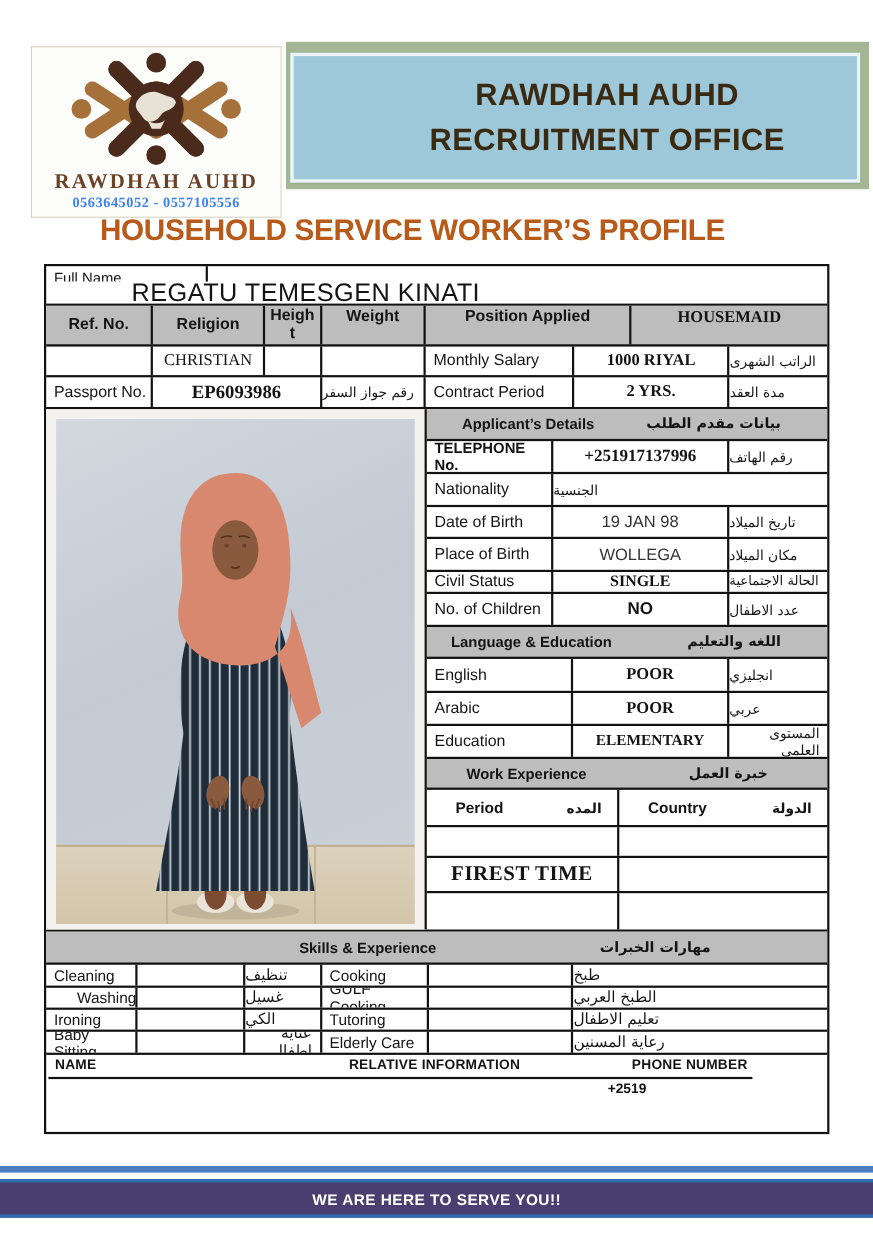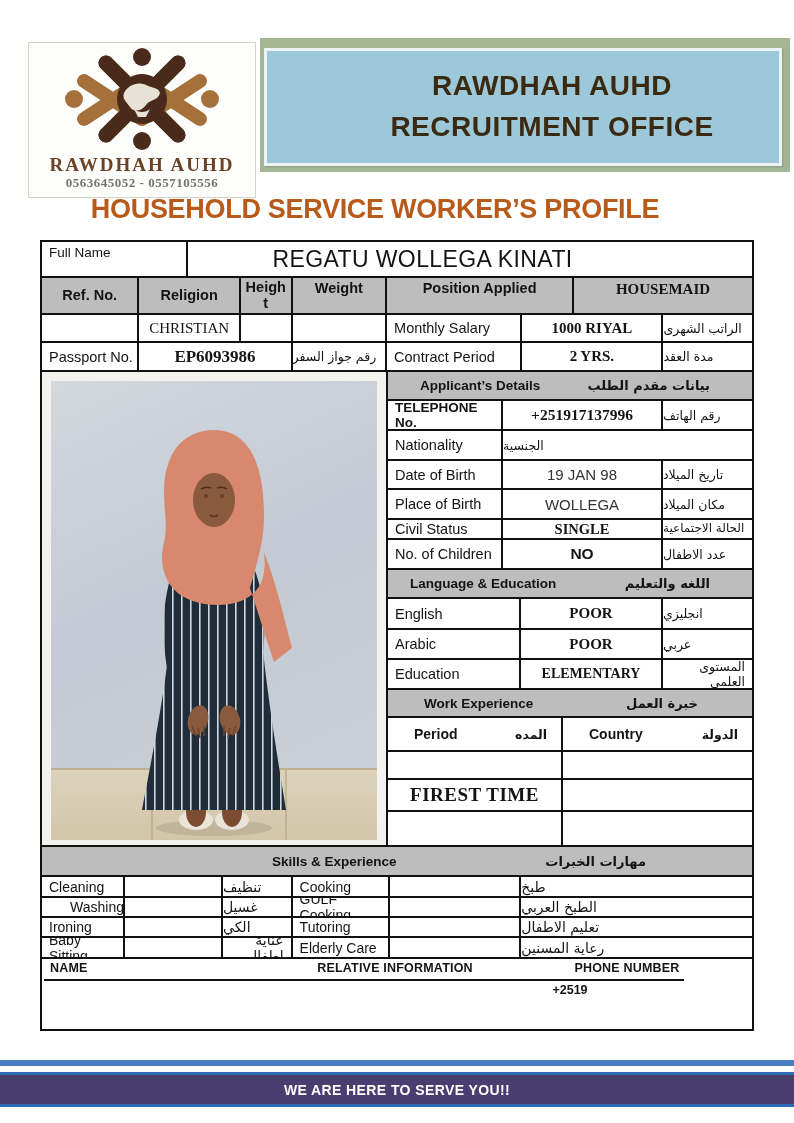--- a/index.html
+++ b/index.html
@@ -5,21 +5,21 @@
   * { margin:0; padding:0; box-sizing:border-box; }
   html,body { background:#ffffff; }
   body { width:794px; height:1123px; position:relative; font-family:"Liberation Sans", sans-serif; color:#141414; overflow:hidden; }
 
   
   .logo-box { position:absolute; left:28px; top:42px; width:228px; height:156px;
     background:#fdfdfb; border:1px solid #d8d2c6; text-align:center; }
   .logo-art { margin-top:4px; }
   .logo-name { font-family:"Liberation Serif", serif; font-weight:bold; color:#6b4226;
     font-size:19px; letter-spacing:2px; line-height:1.05; }
-  .logo-phones { font-family:"Liberation Serif", serif; font-weight:bold; color:#737373;
+  .logo-phones { font-family:"Liberation Serif", serif; font-weight:bold; color:#3b82f6;
     font-size:13px; letter-spacing:0.5px; }
 
   .green-band { position:absolute; left:260px; top:38px; width:530px; height:134px; background:#a3b795; }
   .office-box { position:absolute; left:264px; top:48px; width:518px; height:118px;
     background:#9cc8da; border:3px solid #eef3f6; box-shadow:1px 1px 2px rgba(0,0,0,.15);
     display:flex; flex-direction:column; justify-content:center; text-align:center; padding-left:58px; }
   .office-box .l1, .office-box .l2 { font-weight:bold; font-size:28px; color:#3b2a12; line-height:1.45; letter-spacing:0.5px; }
 
   .page-heading { position:absolute; left:60px; top:194px; width:630px; text-align:center;
     font-weight:bold; font-size:27px; color:#b85a1a; letter-spacing:-0.3px; }
@@ -114,25 +114,25 @@
 <div class="green-band"></div>
 <div class="office-box">
   <div class="l1">RAWDHAH AUHD</div>
   <div class="l2">RECRUITMENT OFFICE</div>
 </div>
 
 <div class="page-heading">HOUSEHOLD SERVICE WORKER’S PROFILE</div>
 
 <div class="tbl">
 
-  <div class="row" style="height:36px;">
+  <div class="row" style="height:36px;flex-direction:column;">
     <div class="cell" style="width:147px; align-items:flex-start; padding-top:3px;">
       <span class="lab" style="font-size:13.5px;">Full Name</span>
     </div>
-    <div class="cell last ctr name-val" style="width:567px;">REGATU WOLLEGA KINATI</div>
+    <div class="cell last ctr name-val" style="width:567px;">REGATU TEMESGEN KINATI</div>
   </div>
 
   <div class="row gray" style="height:37px;">
     <div class="cell hdr" style="width:98px;">Ref. No.</div>
     <div class="cell hdr" style="width:102px;">Religion</div>
     <div class="cell hdr" style="width:52px; padding:0 4px;">Heigh t</div>
     <div class="cell hdr" style="width:95px; align-items:flex-start; padding-top:3px;">Weight</div>
     <div class="cell hdr" style="width:188px; align-items:flex-start; padding-top:3px;">Position Applied</div>
     <div class="cell hdr last serif" style="width:179px; align-items:flex-start; padding-top:3px; font-size:15px;">HOUSEMAID</div>
   </div>

